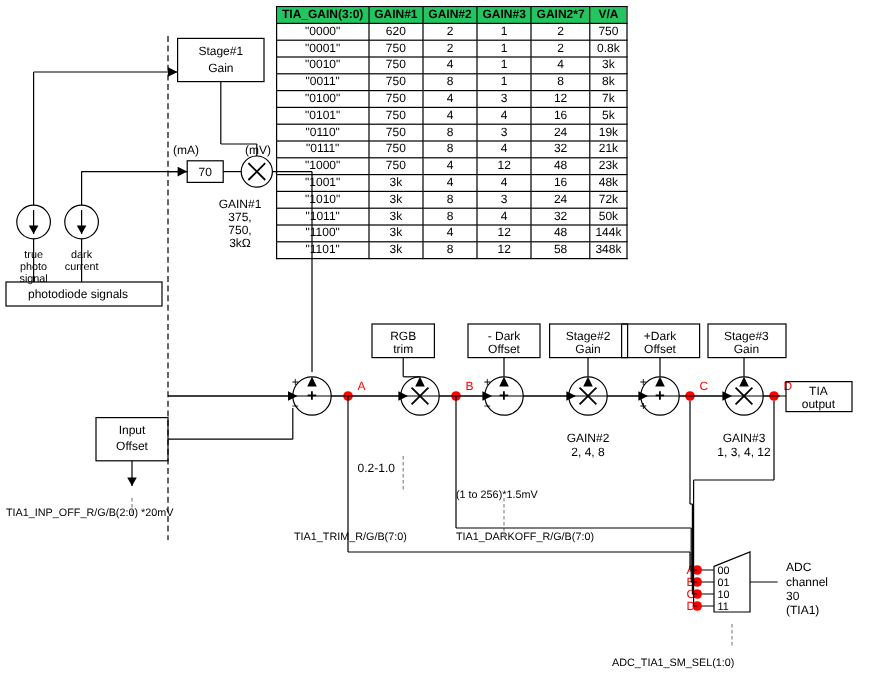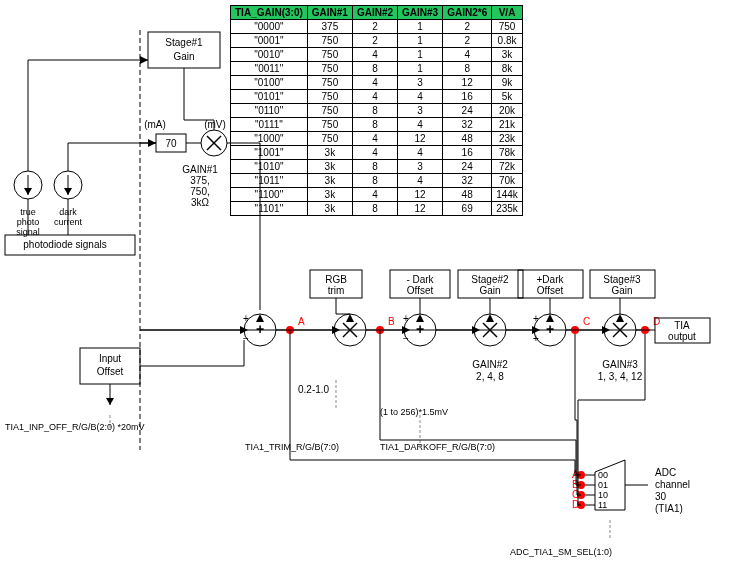--- a/index.html
+++ b/index.html
@@ -52,28 +52,28 @@
 
 <div class="main-container">
 
   <table class="gain-table">
     <thead>
       <tr>
         <th>TIA_GAIN(3:0)</th>
         <th>GAIN#1</th>
         <th>GAIN#2</th>
         <th>GAIN#3</th>
-        <th>GAIN2*6</th>
+        <th>GAIN2*7</th>
         <th>V/A</th>
       </tr>
     </thead>
     <tbody id="table-body">
     <tr>
           <td>"0000"</td>
-          <td>375</td>
+          <td>620</td>
           <td>2</td>
           <td>1</td>
           <td>2</td>
           <td>750</td>
         </tr>
         <tr>
           <td>"0001"</td>
           <td>750</td>
           <td>2</td>
           <td>1</td>
@@ -95,37 +95,37 @@
           <td>1</td>
           <td>8</td>
           <td>8k</td>
         </tr>
         <tr>
           <td>"0100"</td>
           <td>750</td>
           <td>4</td>
           <td>3</td>
           <td>12</td>
-          <td>9k</td>
+          <td>7k</td>
         </tr>
         <tr>
           <td>"0101"</td>
           <td>750</td>
           <td>4</td>
           <td>4</td>
           <td>16</td>
           <td>5k</td>
         </tr>
         <tr>
           <td>"0110"</td>
           <td>750</td>
           <td>8</td>
           <td>3</td>
           <td>24</td>
-          <td>20k</td>
+          <td>19k</td>
         </tr>
         <tr>
           <td>"0111"</td>
           <td>750</td>
           <td>8</td>
           <td>4</td>
           <td>32</td>
           <td>21k</td>
         </tr>
         <tr>
@@ -135,53 +135,53 @@
           <td>12</td>
           <td>48</td>
           <td>23k</td>
         </tr>
         <tr>
           <td>"1001"</td>
           <td>3k</td>
           <td>4</td>
           <td>4</td>
           <td>16</td>
-          <td>78k</td>
+          <td>48k</td>
         </tr>
         <tr>
           <td>"1010"</td>
           <td>3k</td>
           <td>8</td>
           <td>3</td>
           <td>24</td>
           <td>72k</td>
         </tr>
         <tr>
           <td>"1011"</td>
           <td>3k</td>
           <td>8</td>
           <td>4</td>
           <td>32</td>
-          <td>70k</td>
+          <td>50k</td>
         </tr>
         <tr>
           <td>"1100"</td>
           <td>3k</td>
           <td>4</td>
           <td>12</td>
           <td>48</td>
           <td>144k</td>
         </tr>
         <tr>
           <td>"1101"</td>
           <td>3k</td>
           <td>8</td>
           <td>12</td>
-          <td>69</td>
-          <td>235k</td>
+          <td>58</td>
+          <td>348k</td>
         </tr>
       </tbody>
   </table>
 
   <svg class="diagram-svg" viewBox="0 0 731 578">
 
     <rect x="5" y="235" width="130" height="20" fill="none" stroke="#000" stroke-width="1"></rect>
     <text x="65" y="248" text-anchor="middle" font-size="10">photodiode signals</text>
 
     <circle cx="28" cy="185" r="14" fill="none" stroke="#000" stroke-width="1"></circle>

